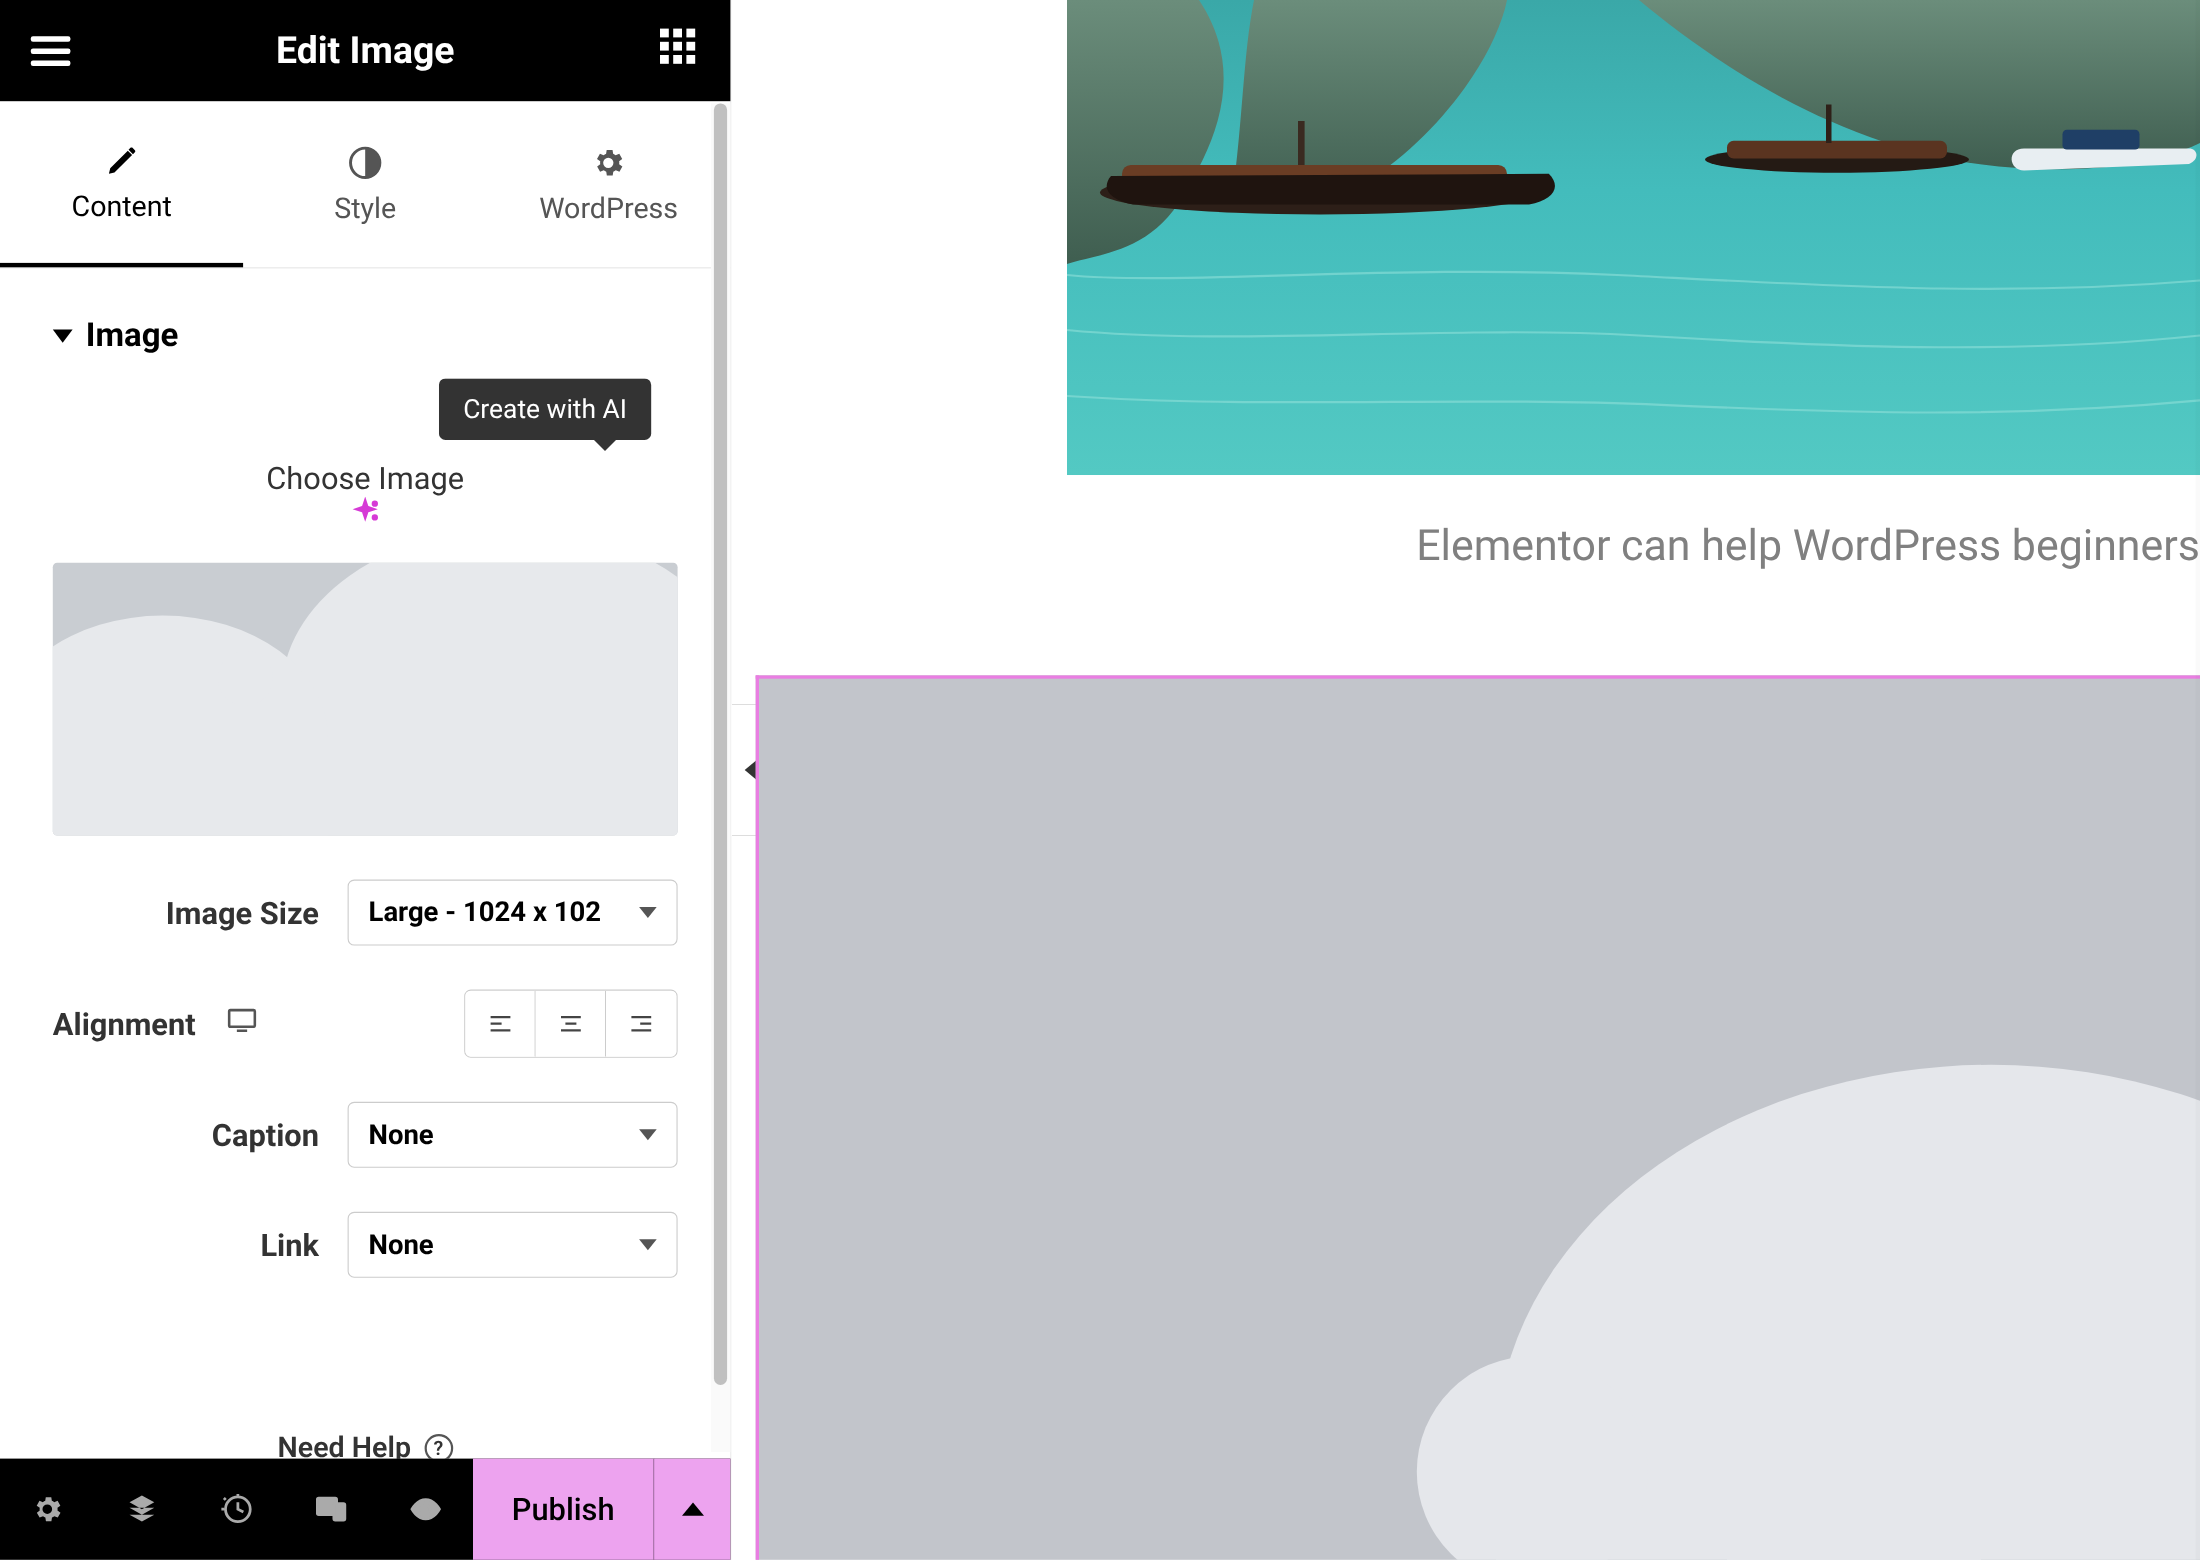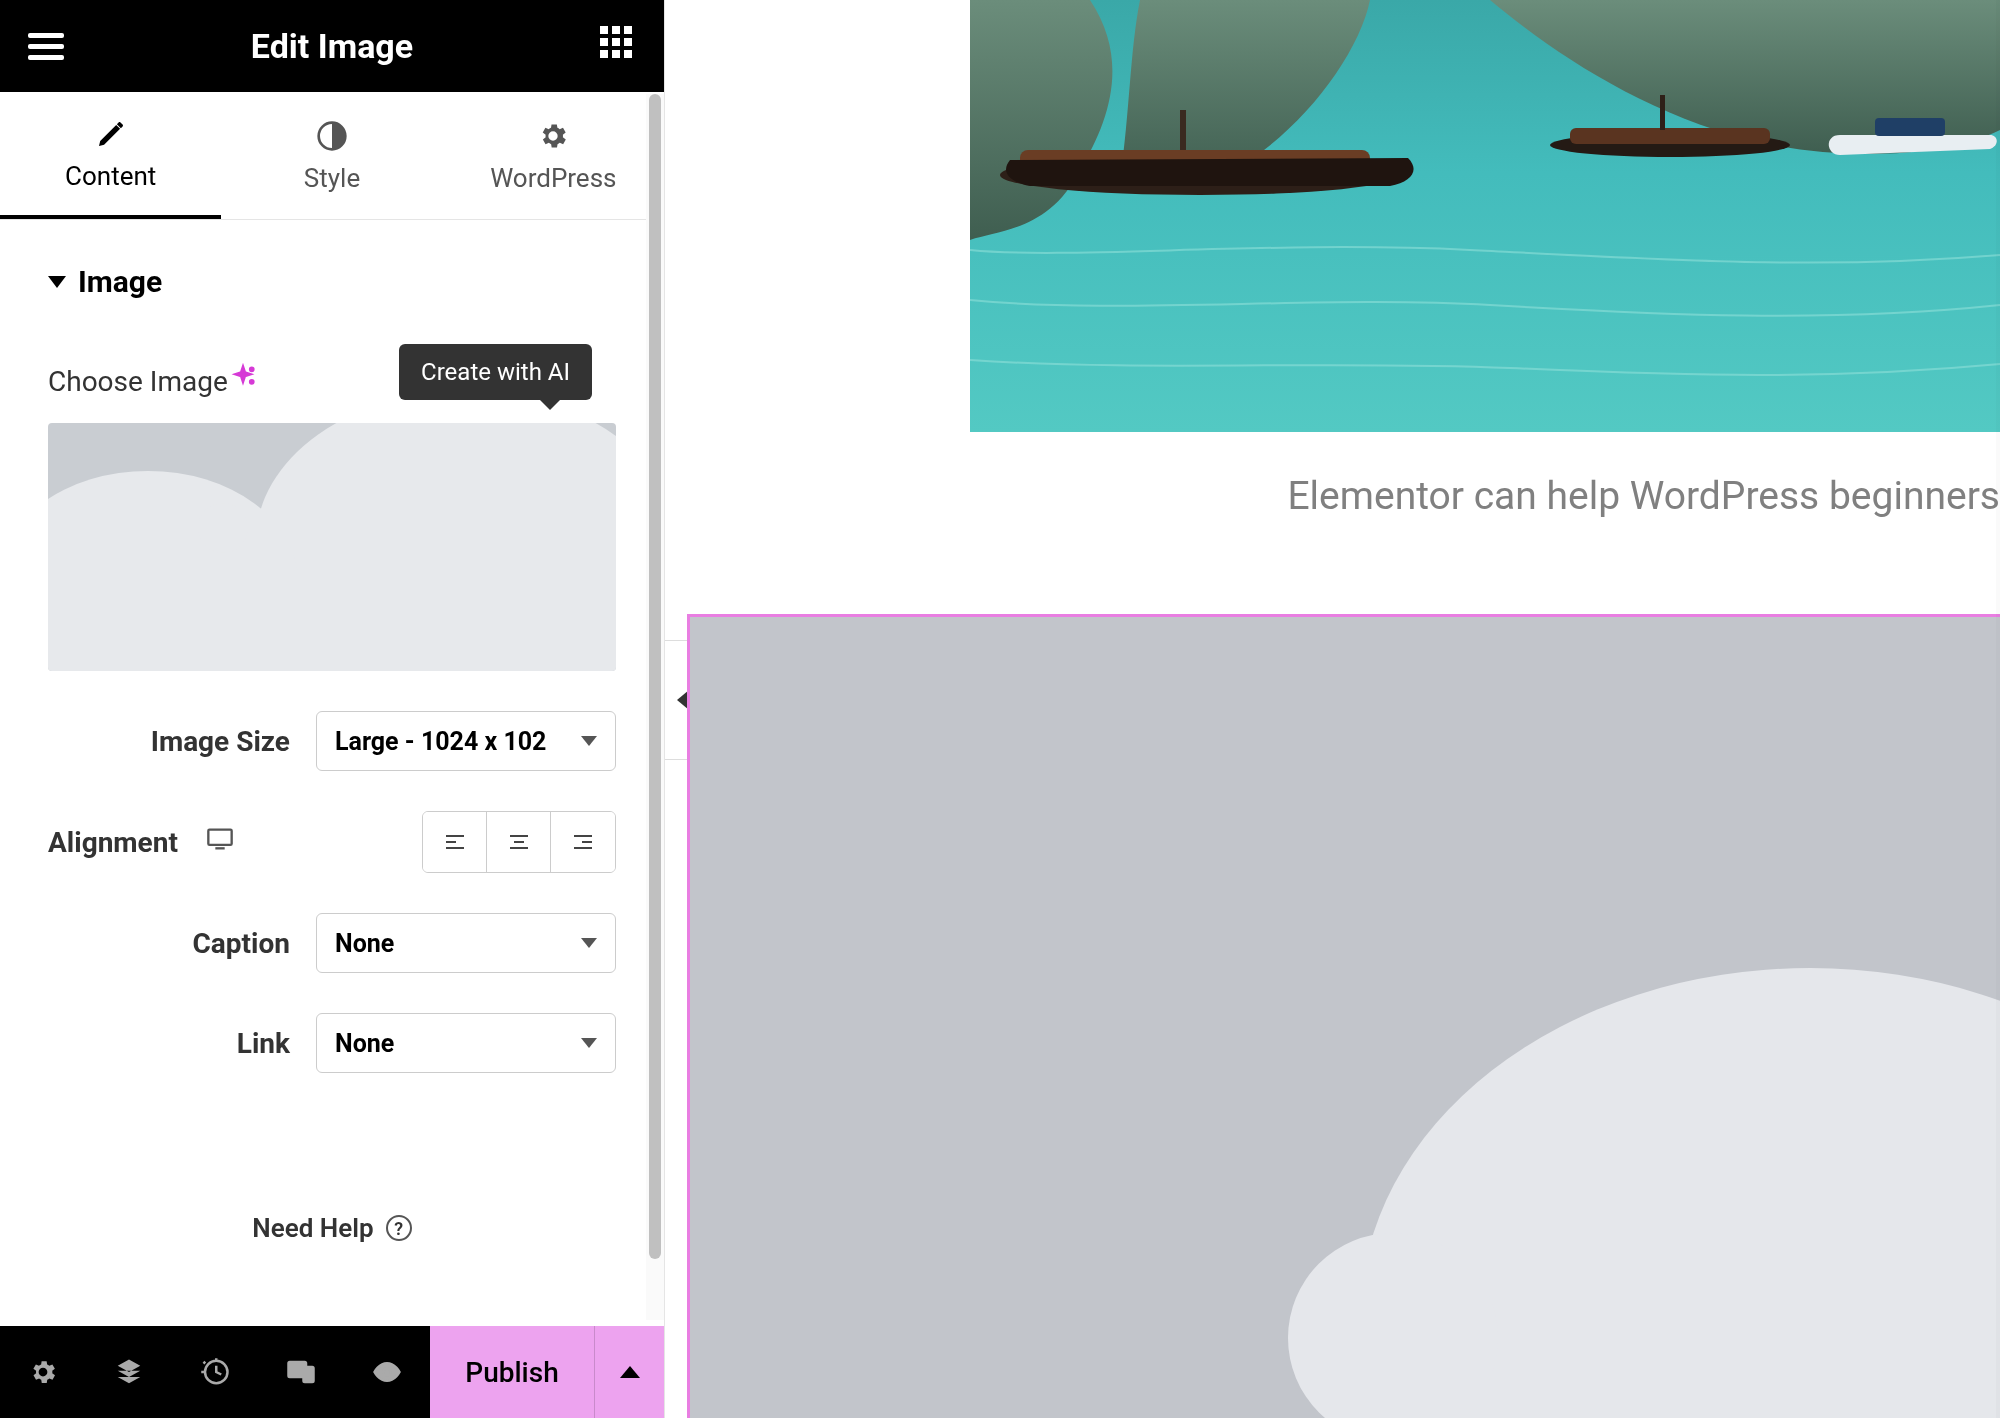--- a/index.html
+++ b/index.html
@@ -11,34 +11,34 @@
   .panel-scroll-track { position:absolute; top:94px; bottom:98px; right:0; width:18px; background:#fafafa; }
   .panel-scroll-thumb { position:absolute; top:0; left:3px; right:3px; height:95%; background:#c0c0c0; border-radius:10px; }
 
   .topbar { height:92px; background:#000; color:#fff; display:flex; align-items:center; justify-content:space-between; padding:0 28px; }
   .topbar .title { font-weight:700; font-size:34px; flex:1; text-align:center; }
   .burger, .apps-icon { width:40px; height:40px; display:flex; flex-direction:column; justify-content:center; gap:6px; cursor:pointer; }
   .burger span { display:block; height:5px; background:#fff; border-radius:2px; width:36px; }
   .apps-icon { display:grid; grid-template-columns:repeat(3,8px); grid-template-rows:repeat(3,8px); gap:4px; }
   .apps-icon span { background:#fff; }
 
-  .tabs { height:128px; border-bottom:1px solid #e5e5e5; display:flex;text-align:right; }
+  .tabs { height:152px; border-bottom:1px solid #e5e5e5; display:flex;text-align:right; }
   .tab { flex:1; display:flex; flex-direction:column; align-items:center; justify-content:center; gap:10px; cursor:pointer; font-size:26px; color:#555; }
   .tab.active { color:#000; border-bottom:4px solid #000; }
   .tab .icon { width:34px; height:34px; display:flex; align-items:center; justify-content:center; }
   .pencil-icon svg, .halfcircle-icon svg, .gear-icon svg { width:32px; height:32px; }
 
   .panel-body { flex:1; overflow:auto; padding:44px 48px 0 48px; }
 
   .section-header { display:flex; align-items:center; gap:12px; font-weight:700; font-size:30px; cursor:pointer; }
   .section-header .caret { width:0; height:0; border-left:9px solid transparent; border-right:9px solid transparent; border-top:12px solid #000; }
 
   .field-row { display:flex; align-items:center; justify-content:flex-end; margin-top:40px;font-weight:bold; }
   .field-label { font-size:28px; color:#333; }
-  .choose-row { margin-top:64px; display:flex; align-items:center; justify-content:flex-start; position:relative; }
+  .choose-row { margin-top:96px; display:flex; align-items:center; justify-content:flex-start; position:relative;flex-direction:column; }
 
   .image-placeholder { margin-top:24px; height:248px; background:#c9cdd2; border-radius:4px; position:relative; overflow:hidden; cursor:pointer; }
   .image-placeholder .sun { position:absolute; width:50px; height:50px; border-radius:50%; background:#e7e9ec; left:150px; top:80px; }
   .image-placeholder .mtn1 { position:absolute; bottom:-20px; left:-50px; width:300px; height:220px; background:#e7e9ec; border-radius:60% 60% 0 0; }
   .image-placeholder .mtn2 { position:absolute; bottom:-20px; right:-60px; width:420px; height:300px; background:#e7e9ec; border-radius:55% 55% 0 0; }
 
   .select { width:300px; height:60px; border:1px solid #ccc; border-radius:6px; background:#fff; display:flex; align-items:center; justify-content:space-between; padding:0 18px; font-size:25px; cursor:pointer;margin-left:26px; }
   .select .chevron { width:0;height:0;border-left:8px solid transparent;border-right:8px solid transparent;border-top:10px solid #555; }
 
   .align-group { display:flex; border:1px solid #ccc; border-radius:6px; overflow:hidden; }

